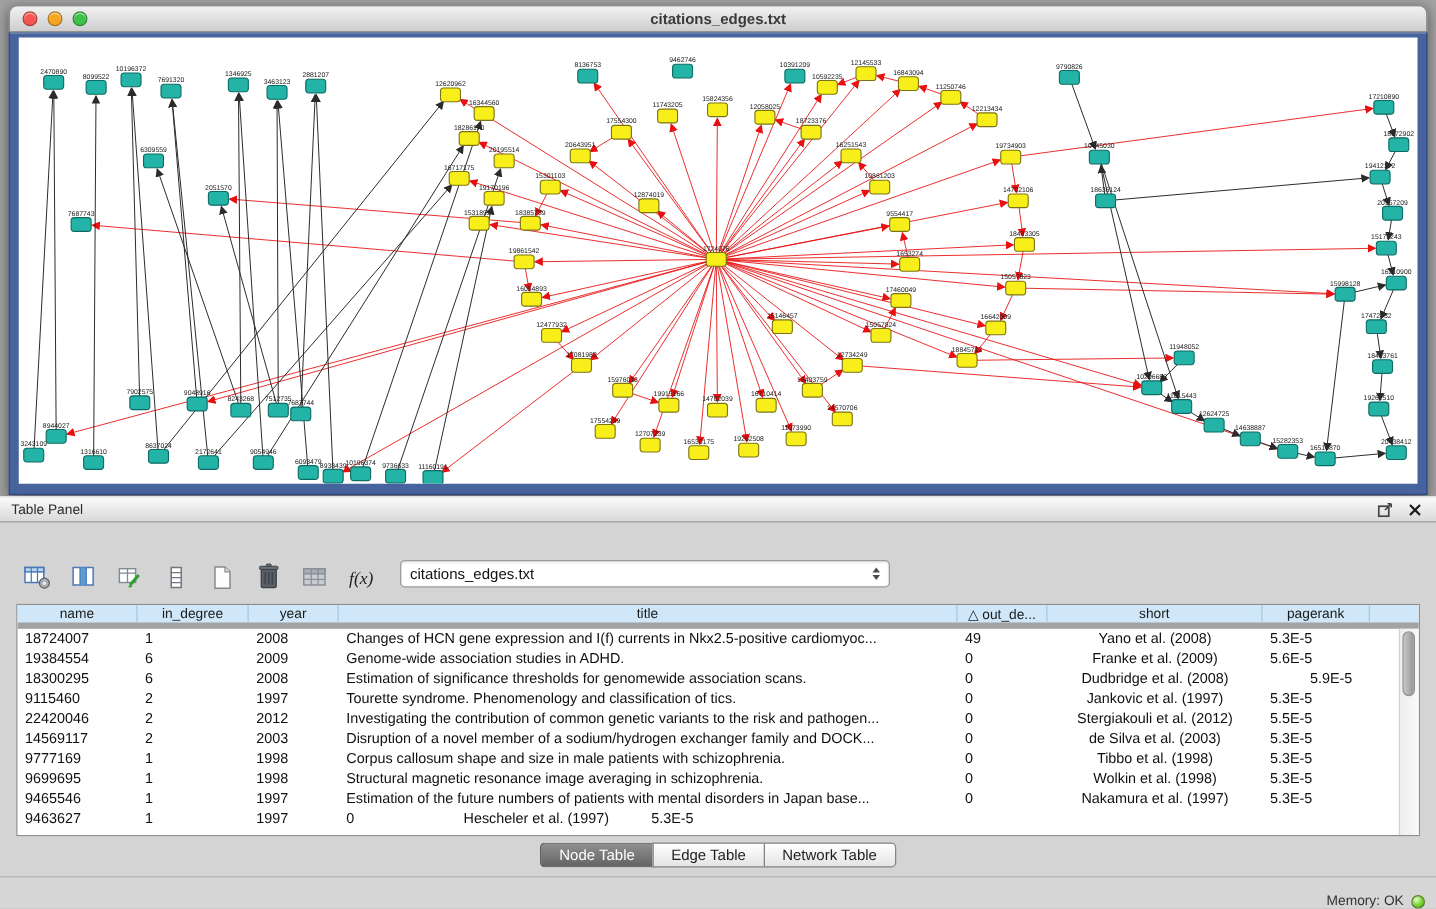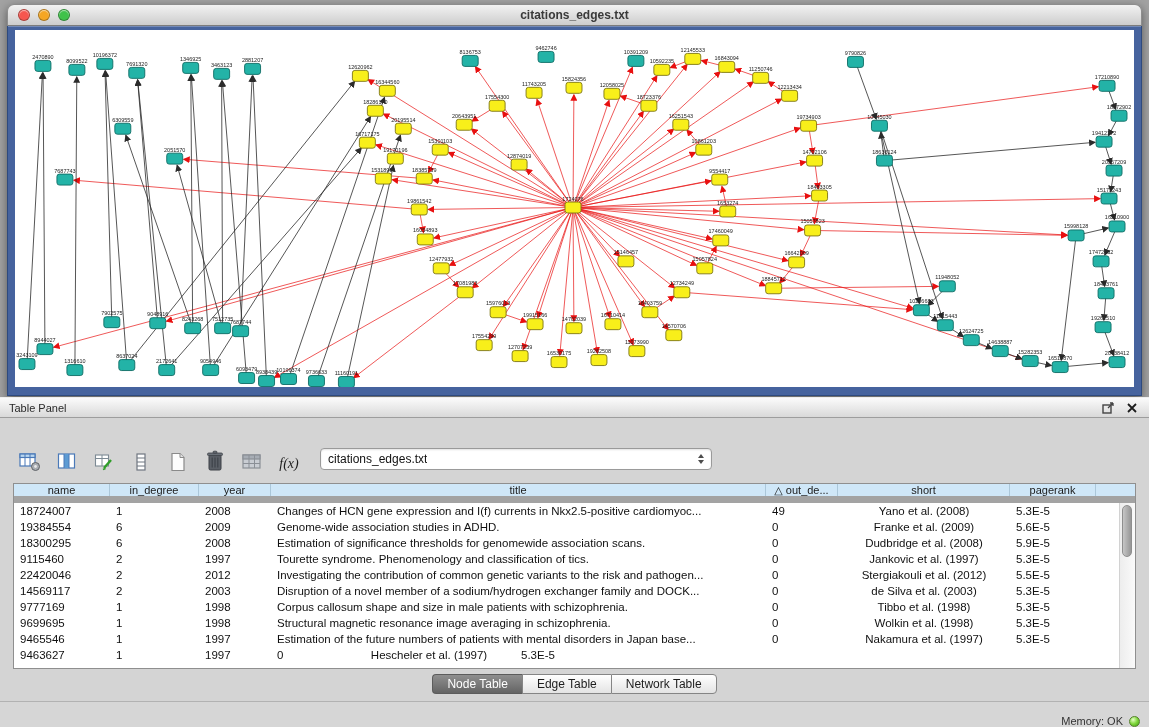--- a/index.html
+++ b/index.html
@@ -49,21 +49,21 @@
     box-shadow:inset 0 1px 2px rgba(0,0,0,.12)}
   .combo-label{font-size:12px;color:#111;white-space:nowrap;overflow:hidden}
   .combo-arrows{margin-left:auto;display:flex;flex-direction:column;gap:2px;padding-left:8px}
   .combo-arrows i{display:block;width:0;height:0;border-left:3.5px solid transparent;
     border-right:3.5px solid transparent}
   .combo-arrows .up{border-bottom:4px solid #4c4c4c}
   .combo-arrows .down{border-top:4px solid #4c4c4c}
 
   .table-box{position:absolute;left:13px;right:13px;top:86px;height:186px;background:#fff;
     border:1px solid #8f8f8f;box-sizing:border-box;overflow:hidden}
-  .table-header{display:flex;height:19px;background:#cfe7f8;border-bottom:7px solid #a3a3a3;
+  .table-header{display:flex;height:19px;background:#cfe7f8;border-bottom:5px solid #a3a3a3;
     box-sizing:border-box}
   .th{display:flex;align-items:center;justify-content:center;font-size:11px;color:#1a1a1a;
     border-right:1px solid #abc7da;box-sizing:border-box;white-space:nowrap;overflow:hidden}
   .th-fill{flex:1;border-right:none}
   .table-body .tr{display:flex;height:16px;align-items:center}
   .td{font-size:11.5px;color:#101010;padding:0 6px;box-sizing:border-box;white-space:nowrap;
     overflow:hidden}
   .td-5{text-align:center}
   .vscroll{position:absolute;top:19px;right:0;bottom:0;width:15px;
     background:linear-gradient(to right,#ededed,#fafafa);border-left:1px solid #d2d2d2}
@@ -566,21 +566,21 @@
           <div class="td td-5" style="width: 172px;">Franke et al. (2009)</div>
           <div class="td td-6" style="width: 86px;">5.6E-5</div>
         </div>
         <div class="tr">
           <div class="td td-0" style="width: 96px;">18300295</div>
           <div class="td td-1" style="width: 89px;">6</div>
           <div class="td td-2" style="width: 72px;">2008</div>
           <div class="td td-3" style="width: 495px;">Estimation of significance thresholds for genomewide association scans.</div>
           <div class="td td-4" style="width: 72px;">0</div>
           <div class="td td-5" style="width: 172px;">Dudbridge et al. (2008)</div>
-          <div class="td td-6" style="width: 86px;">5.9E-5</div>
+          <div class="td td-6" style="width: 86px; margin-left: 32px;">5.9E-5</div>
         </div>
         <div class="tr">
           <div class="td td-0" style="width: 96px;">9115460</div>
           <div class="td td-1" style="width: 89px;">2</div>
           <div class="td td-2" style="width: 72px;">1997</div>
           <div class="td td-3" style="width: 495px;">Tourette syndrome. Phenomenology and classification of tics.</div>
           <div class="td td-4" style="width: 72px;">0</div>
           <div class="td td-5" style="width: 172px;">Jankovic et al. (1997)</div>
           <div class="td td-6" style="width: 86px;">5.3E-5</div>
         </div>

